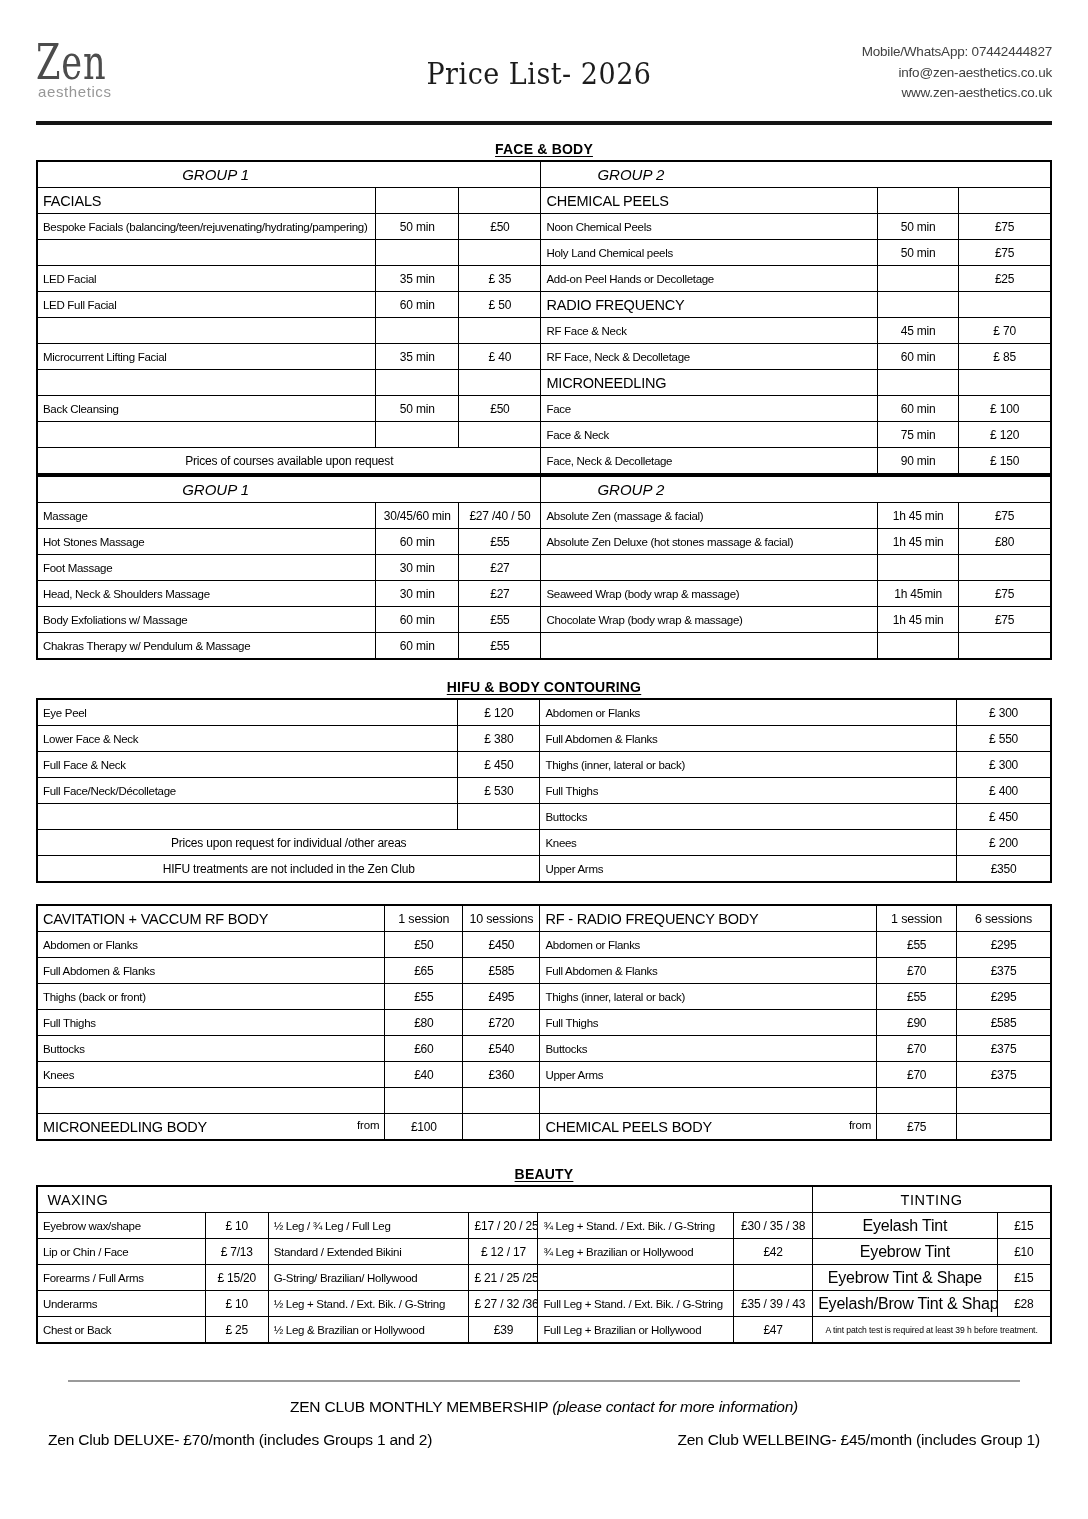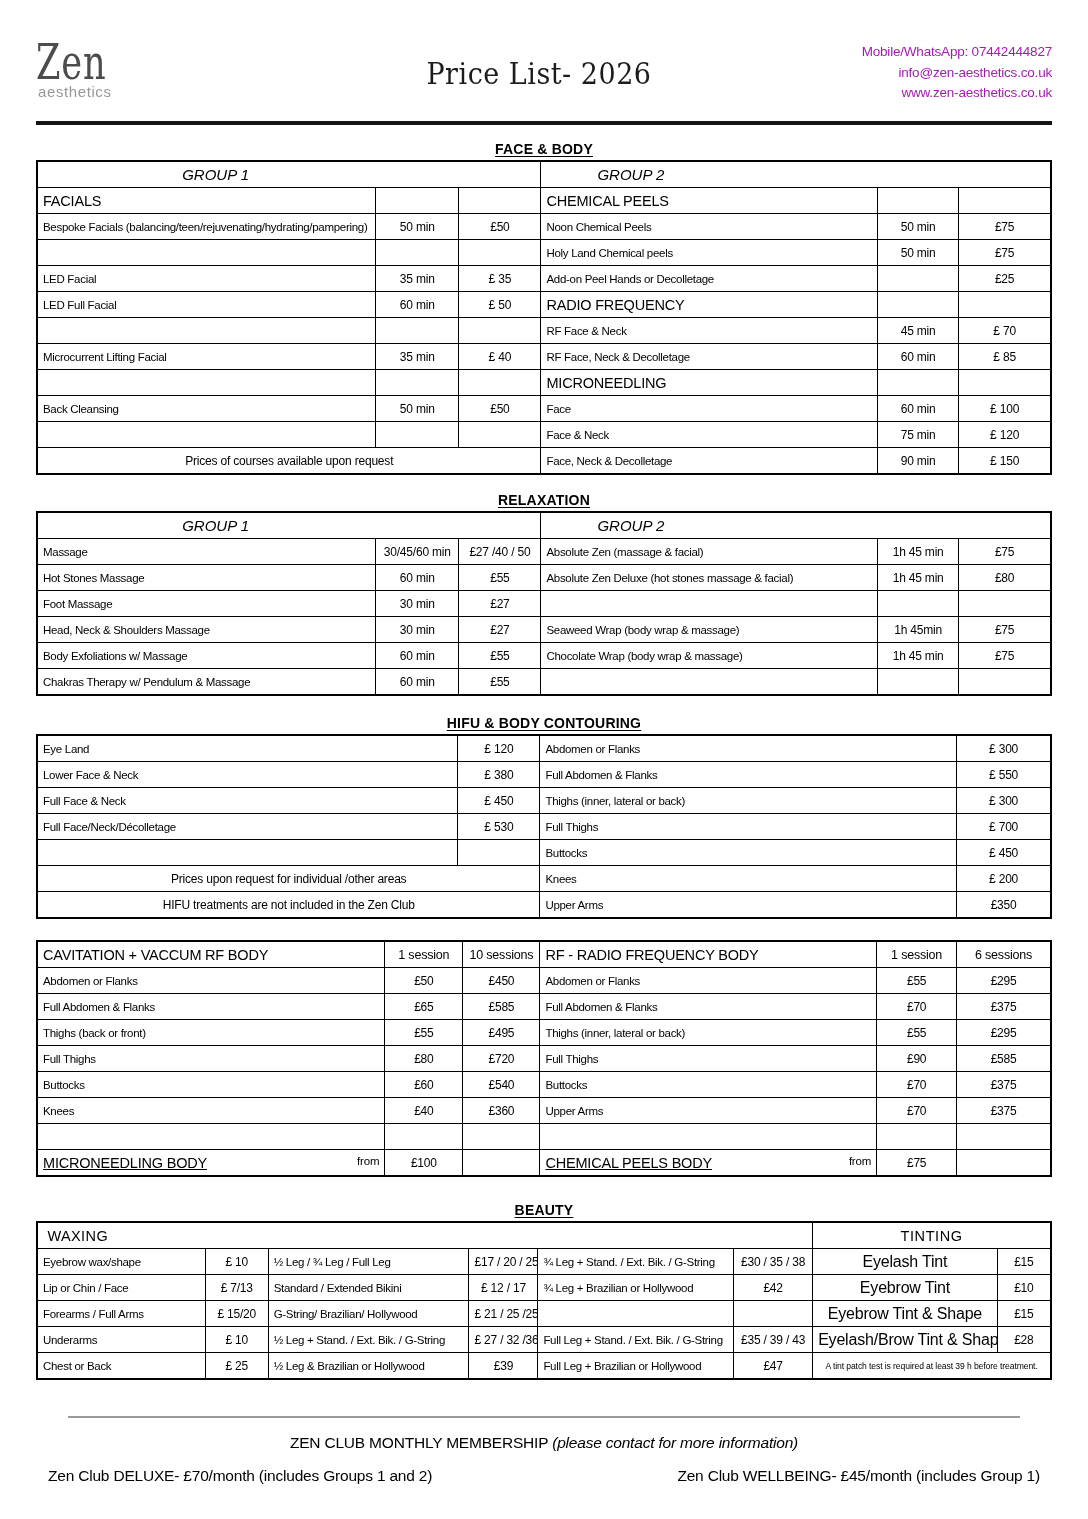--- a/index.html
+++ b/index.html
@@ -10,21 +10,21 @@
   
   .hdr{display:flex;align-items:center;justify-content:flex-end;height:86px;}
   .logo{width:240px;}
   .logo-name{display:inline-block;font-family:"DejaVu Serif",serif;color:#4c4c4c;
              font-size:40px;line-height:1;transform:scaleY(1.22) scaleX(.88);
              transform-origin:left bottom;letter-spacing:1px;}
   .logo-tag{color:#979797;font-size:15px;letter-spacing:.6px;margin-top:-3px;margin-left:2px;}
   .title{flex:1;text-align:center;font-family:"DejaVu Serif",serif;font-size:27px;
          letter-spacing:.5px;color:#1c1c1c;transform:scaleY(1.08);}
   .contact{width:250px;text-align:right;font-size:13.5px;line-height:1.55;
-           letter-spacing:-.2px;color:#a21caf;}
+           letter-spacing:-.2px;color:#404040;}
   .top-rule{height:4px;background:#151515;margin-top:5px;}
 
   
   .sec-title{text-align:center;font-size:14px;font-weight:700;letter-spacing:.2px;
              text-decoration:underline;text-underline-offset:2px;}
   .t-fb{margin:16px 0 3px;}
   .t-rx{margin:17px 0 3px;}
   .t-hf{margin:19px 0 3px;}
   .t-by{margin:25px 0 3px;}
 
@@ -39,21 +39,21 @@
   .c-num  {font-size:12px;letter-spacing:-.2px;text-align:center;}
   .c-header{font-size:14.5px;letter-spacing:-.2px;text-align:left;}
   .c-colhead{font-size:12.5px;letter-spacing:-.2px;text-align:center;}
   .c-note {font-size:12px;letter-spacing:-.2px;text-align:center;}
   .c-grpL,.c-grpR{font-style:italic;font-size:15px;text-align:center;}
   .c-grpL{padding-right:15%;}
   .c-grpR{padding-right:33%;}
   .c-waxhead{font-size:14.5px;text-align:center;padding-right:69%;letter-spacing:.4px;}
   .c-tinthead{font-size:14.5px;text-align:center;letter-spacing:.6px;}
   .c-tintnote{font-size:8.6px;letter-spacing:-.1px;text-align:center;}
-  .c-split .hd{float:left;font-size:14.5px;letter-spacing:-.2px;text-decoration:underline;}
+  .c-split .hd{float:left;font-size:14.5px;letter-spacing:-.2px;}
   .c-split .from{float:right;font-size:11.5px;}
 
   
   .foot-rule{height:2px;background:#9a9a9a;margin:36px 32px 0 32px;}
   .membership{text-align:center;margin-top:16px;font-size:15.5px;letter-spacing:-.2px;}
   .membership .note{font-style:italic;}
   .clubs{display:flex;justify-content:space-between;margin-top:15px;
          font-size:15.5px;letter-spacing:-.2px;padding:0 12px;}
 </style>
 </head>
@@ -172,21 +172,20 @@
         </tr>
         <tr>
           <td colspan="3" class="c-note">Prices of courses available upon request</td>
           <td class="c-name">Face, Neck &amp; Decolletage</td>
           <td class="c-num">90 min</td>
           <td class="c-num">£ 150</td>
         </tr>
       </tbody>
   </table>
 
-  <div class="sec-title t-rx">RELAXATION</div>
   <table>
     <colgroup>
         <col style="width:33.4%">
         <col style="width:8.2%">
         <col style="width:8.1%">
         <col style="width:33.2%">
         <col style="width:8.0%">
         <col style="width:9.1%">
       </colgroup>
     <tbody>
@@ -248,42 +247,42 @@
   <div class="sec-title t-hf">HIFU &amp; BODY CONTOURING</div>
   <table>
     <colgroup>
         <col style="width:41.5%">
         <col style="width:8.1%">
         <col style="width:41.1%">
         <col style="width:9.3%">
       </colgroup>
     <tbody>
         <tr>
-          <td class="c-name">Eye Land</td>
+          <td class="c-name">Eye Peel</td>
           <td class="c-num">£ 120</td>
           <td class="c-name">Abdomen or Flanks</td>
           <td class="c-num">£ 300</td>
         </tr>
         <tr>
           <td class="c-name">Lower Face &amp; Neck</td>
           <td class="c-num">£ 380</td>
           <td class="c-name">Full Abdomen &amp; Flanks</td>
           <td class="c-num">£ 550</td>
         </tr>
         <tr>
           <td class="c-name">Full Face &amp; Neck</td>
           <td class="c-num">£ 450</td>
           <td class="c-name">Thighs (inner, lateral or back)</td>
           <td class="c-num">£ 300</td>
         </tr>
         <tr>
           <td class="c-name">Full Face/Neck/Décolletage</td>
           <td class="c-num">£ 530</td>
           <td class="c-name">Full Thighs</td>
-          <td class="c-num">£ 700</td>
+          <td class="c-num">£ 400</td>
         </tr>
         <tr>
           <td class="c-num"></td>
           <td class="c-num"></td>
           <td class="c-name">Buttocks</td>
           <td class="c-num">£ 450</td>
         </tr>
         <tr>
           <td colspan="2" class="c-note">Prices upon request for individual /other areas</td>
           <td class="c-name">Knees</td>

